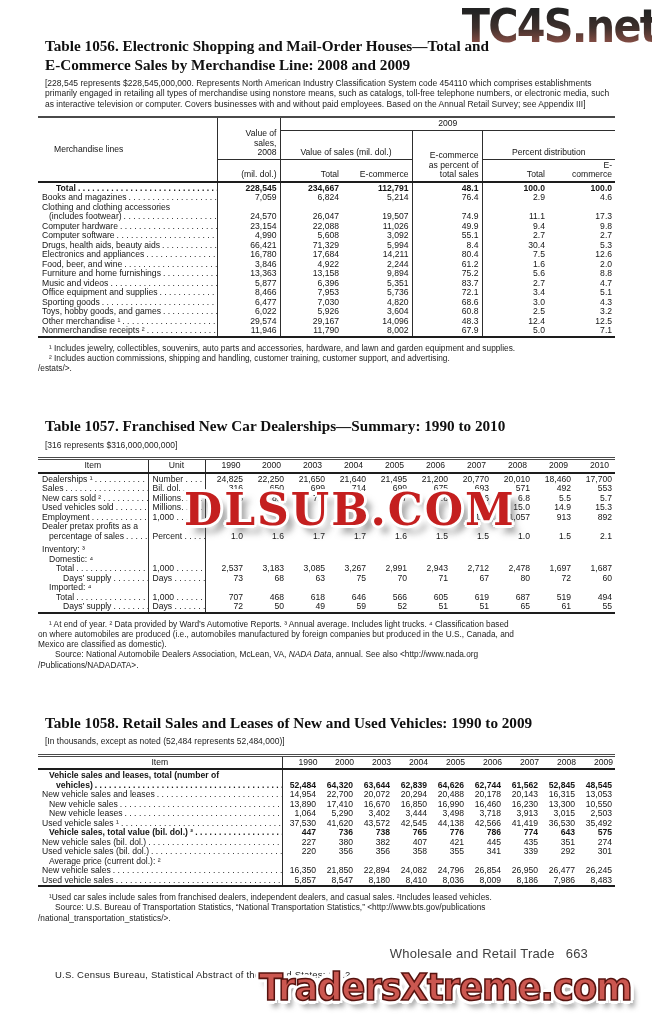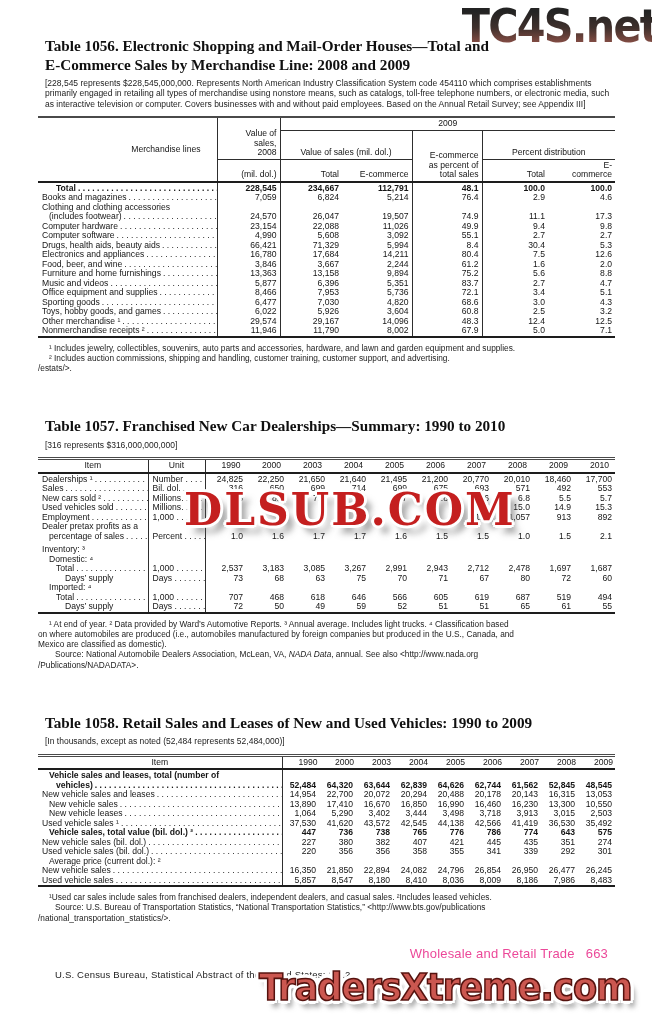--- a/index.html
+++ b/index.html
@@ -18,48 +18,48 @@
   
   table{border-collapse:collapse;table-layout:fixed;width:577px;margin-top:7px;}
   #t1056{border-top:2px solid #4a4a4a;border-bottom:2px solid #1d1d1d;}
   #t1057,#t1058{border-top:3px double #4a4a4a;border-bottom:2px solid #1d1d1d;}
   th,td{padding:0;font:8.6px/9.5px "Liberation Sans","DejaVu Sans",sans-serif;color:#151515;}
   thead th{font-weight:400;vertical-align:bottom;padding:1px 16px;}
   .br{border-right:1px solid #2e2e2e;}
   .bb{border-bottom:1px solid #2e2e2e;}
   .hc{text-align:center;}
   .hr{text-align:right;padding-right:3px;}
-  .hm{vertical-align:middle;text-align:right;}
+  .hm{vertical-align:middle;text-align:left;}
   tbody tr:first-child td{border-top:2px solid #1d1d1d;padding-top:1px;}
   tbody td{vertical-align:bottom;padding-bottom:0;}
   #t1056 tbody td:nth-child(1),#t1056 tbody td:nth-child(2),
   #t1056 tbody td:nth-child(4),#t1056 tbody td:nth-child(5){border-right:1px solid #2e2e2e;}
   #t1057 tbody td:nth-child(1),#t1057 tbody td:nth-child(2){border-right:1px solid #2e2e2e;}
   #t1058 tbody td:nth-child(1){border-right:1px solid #2e2e2e;}
   td.lbl{overflow:hidden;}
   .lrow{display:flex;align-items:baseline;padding-left:4px;}
   .ind1 .lrow,.lrow.ind1{padding-left:11px;}
   .lrow.ind2{padding-left:18px;}
-  .lrow.ind3{padding-left:25px;flex-direction:column;}
+  .lrow.ind3{padding-left:25px;}
   .lt{white-space:nowrap;}
   .ldr{flex:1 1 0;min-width:0;overflow:hidden;white-space:nowrap;margin-left:2px;}
   td.unit{text-align:left;padding-left:4px;white-space:nowrap;overflow:hidden;}
   td.val{text-align:right;padding-right:3px;white-space:nowrap;}
   tr.b td{font-weight:700;}
   tr.gap td{padding-top:4px;}
 
   
   .fns{margin-top:5px;width:577px;}
   .fn{font:8.3px/10.2px "Liberation Sans","DejaVu Sans",sans-serif;color:#1c1c1c;}
   .fn.i1{padding-left:11px;}
   .fn.i2{padding-left:17px;}
   .fn i{font-style:italic;}
 
   
-  .footer-right{position:absolute;top:946px;right:44px;font:13px/15px "Liberation Sans","DejaVu Sans",sans-serif;color:#ec4899;letter-spacing:.2px;}
+  .footer-right{position:absolute;top:946px;right:64px;font:13px/15px "Liberation Sans","DejaVu Sans",sans-serif;color:#404040;letter-spacing:.2px;}
   .footer-right .pgnum{margin-left:11px;}
   .footer-left{position:absolute;top:969px;left:55px;font:9.5px/11px "Liberation Sans","DejaVu Sans",sans-serif;color:#222;letter-spacing:.2px;}
 
   
   .wm{position:absolute;z-index:9;white-space:nowrap;pointer-events:none;}
   .wm-top{top:2px;right:-6px;font:900 47px/1 "DejaVu Sans",sans-serif;letter-spacing:-2px;
           transform:scaleX(.88);transform-origin:100% 0;
           background:linear-gradient(180deg,#232323 20%,#3f302c 55%,#96544a 95%);
           -webkit-background-clip:text;background-clip:text;color:transparent;}
   .wm-mid{left:184px;top:488px;font:900 44px/1 "DejaVu Serif","Liberation Serif",serif;letter-spacing:2px;
@@ -227,21 +227,21 @@
             <td class="val">12.6</td>
           </tr>
           <tr>
             <td class="lbl">
               <div class="lrow">
                 <span class="lt">Food, beer, and wine</span>
                 <span class="ldr"> . . . . . . . . . . . . . . . . . . . . . . . . . . . . . . . . . . . . . . . . . . . . . . . . . . . . . . . . . . . . . . . . . . . . . . . . . . . . . . . .</span>
               </div>
             </td>
             <td class="val">3,846</td>
-            <td class="val">3,667</td>
+            <td class="val">4,922</td>
             <td class="val">2,244</td>
             <td class="val">61.2</td>
             <td class="val">1.6</td>
             <td class="val">2.0</td>
           </tr>
           <tr>
             <td class="lbl">
               <div class="lrow">
                 <span class="lt">Furniture and home furnishings</span>
                 <span class="ldr"> . . . . . . . . . . . . . . . . . . . . . . . . . . . . . . . . . . . . . . . . . . . . . . . . . . . . . . . . . . . . . . . . . . . . . . . . . . . . . . . .</span>

